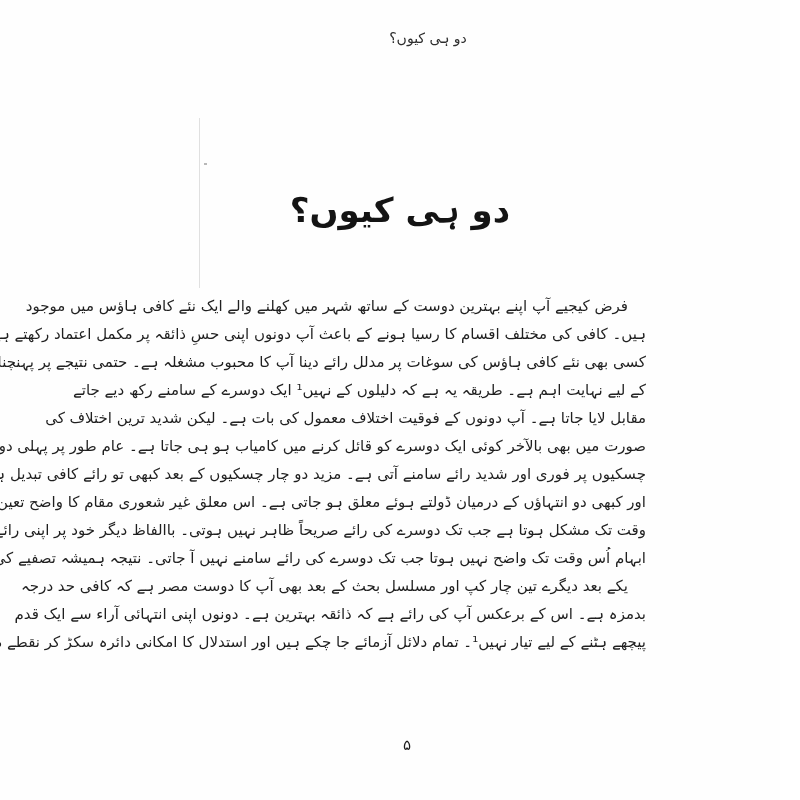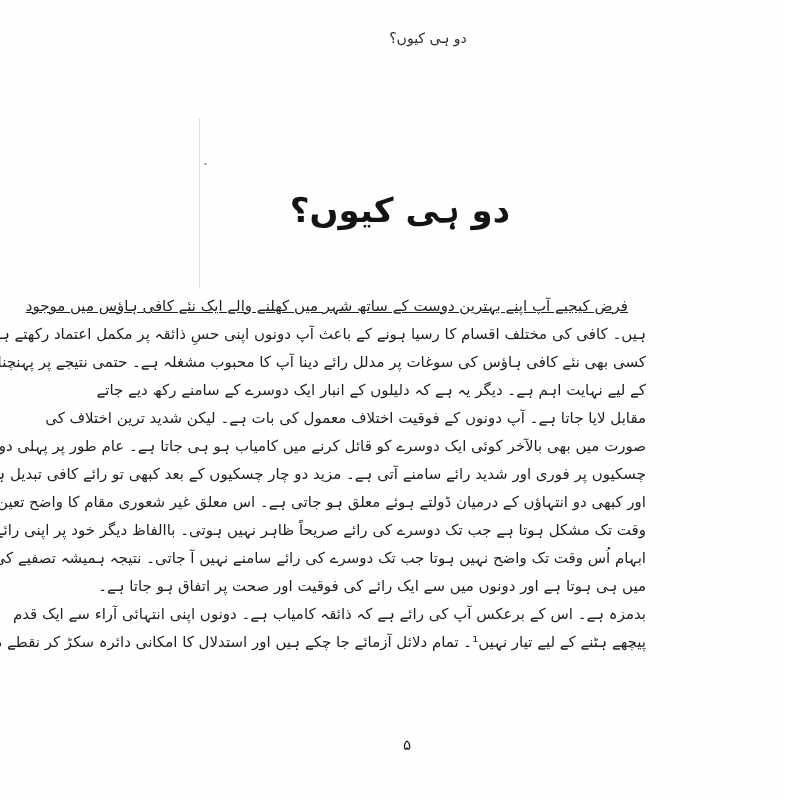--- a/index.html
+++ b/index.html
@@ -37,47 +37,47 @@
     direction:rtl;
   }
   .bline {
     direction:rtl; unicode-bidi:plaintext;
     white-space:nowrap;
     text-align:justify; text-align-last:justify;
     font-size:15px; line-height:28px; height:28px;
     color:var(--ink);
   }
   .bline.pe { text-align-last:right; }
-  .bline.ps { padding-right:18px;text-decoration:underline; }
+  .bline.ps { padding-right:18px; }
   .page-number {
     position:absolute; top:736px; left:168px; width:478px;
     text-align:center; font-size:15px; color:#1a1a1a;
   }
 </style>
 </head>
 <body>
 
 <div class="page">
   <div class="running-header">دو ہی کیوں؟</div>
 
   <div class="scan-line"></div>
   <div class="speck"></div>
 
   <h1 class="chapter-title">دو ہی کیوں؟</h1>
 
   <div class="body-text" id="body-text">
       <div class="bline ps">فرض کیجیے آپ اپنے بہترین دوست کے ساتھ شہر میں کھلنے والے ایک نئے کافی ہاؤس میں موجود</div>
       <div class="bline">ہیں۔ کافی کی مختلف اقسام کا رسیا ہونے کے باعث آپ دونوں اپنی حسِ ذائقہ پر مکمل اعتماد رکھتے ہیں۔ شہر میں</div>
       <div class="bline">کسی بھی نئے کافی ہاؤس کی سوغات پر مدلل رائے دینا آپ کا محبوب مشغلہ ہے۔ حتمی نتیجے پر پہنچنا آپ دونوں</div>
-      <div class="bline">کے لیے نہایت اہم ہے۔ دیگر یہ ہے کہ دلیلوں کے انبار ایک دوسرے کے سامنے رکھ دیے جاتے</div>
+      <div class="bline">کے لیے نہایت اہم ہے۔ طریقہ یہ ہے کہ دلیلوں کے نہیں¹ ایک دوسرے کے سامنے رکھ دیے جاتے</div>
       <div class="bline">مقابل لایا جاتا ہے۔ آپ دونوں کے فوقیت اختلاف معمول کی بات ہے۔ لیکن شدید ترین اختلاف کی</div>
       <div class="bline">صورت میں بھی بالآخر کوئی ایک دوسرے کو قائل کرنے میں کامیاب ہو ہی جاتا ہے۔ عام طور پر پہلی دو چار</div>
       <div class="bline">چسکیوں پر فوری اور شدید رائے سامنے آتی ہے۔ مزید دو چار چسکیوں کے بعد کبھی تو رائے کافی تبدیل ہوتی</div>
       <div class="bline">اور کبھی دو انتہاؤں کے درمیان ڈولتے ہوئے معلق ہو جاتی ہے۔ اس معلق غیر شعوری مقام کا واضح تعین اس</div>
       <div class="bline">وقت تک مشکل ہوتا ہے جب تک دوسرے کی رائے صریحاً ظاہر نہیں ہوتی۔ باالفاظ دیگر خود پر اپنی رائے کا</div>
       <div class="bline">ابہام اُس وقت تک واضح نہیں ہوتا جب تک دوسرے کی رائے سامنے نہیں آ جاتی۔ نتیجہ ہمیشہ تصفیے کی صورت</div>
-      <div class="bline pe">میں ہی ہوتا ہے اور دونوں میں سے ایک رائے کی فوقیت اور صحت پر اتفاق ہو جاتا ہے۔</div>
-      <div class="bline">بدمزہ ہے۔ اس کے برعکس آپ کی رائے ہے کہ ذائقہ کامیاب ہے۔ دونوں اپنی انتہائی آراء سے ایک قدم</div>
+      <div class="bline ps">یکے بعد دیگرے تین چار کپ اور مسلسل بحث کے بعد بھی آپ کا دوست مصر ہے کہ کافی حد درجہ</div>
+      <div class="bline">بدمزہ ہے۔ اس کے برعکس آپ کی رائے ہے کہ ذائقہ بہترین ہے۔ دونوں اپنی انتہائی آراء سے ایک قدم</div>
       <div class="bline">پیچھے ہٹنے کے لیے تیار نہیں¹۔ تمام دلائل آزمائے جا چکے ہیں اور استدلال کا امکانی دائرہ سکڑ کر نقطے میں تبدیل</div>
     </div>
 
   <div class="page-number">۵</div>
 </div>
 
 </body></html>

